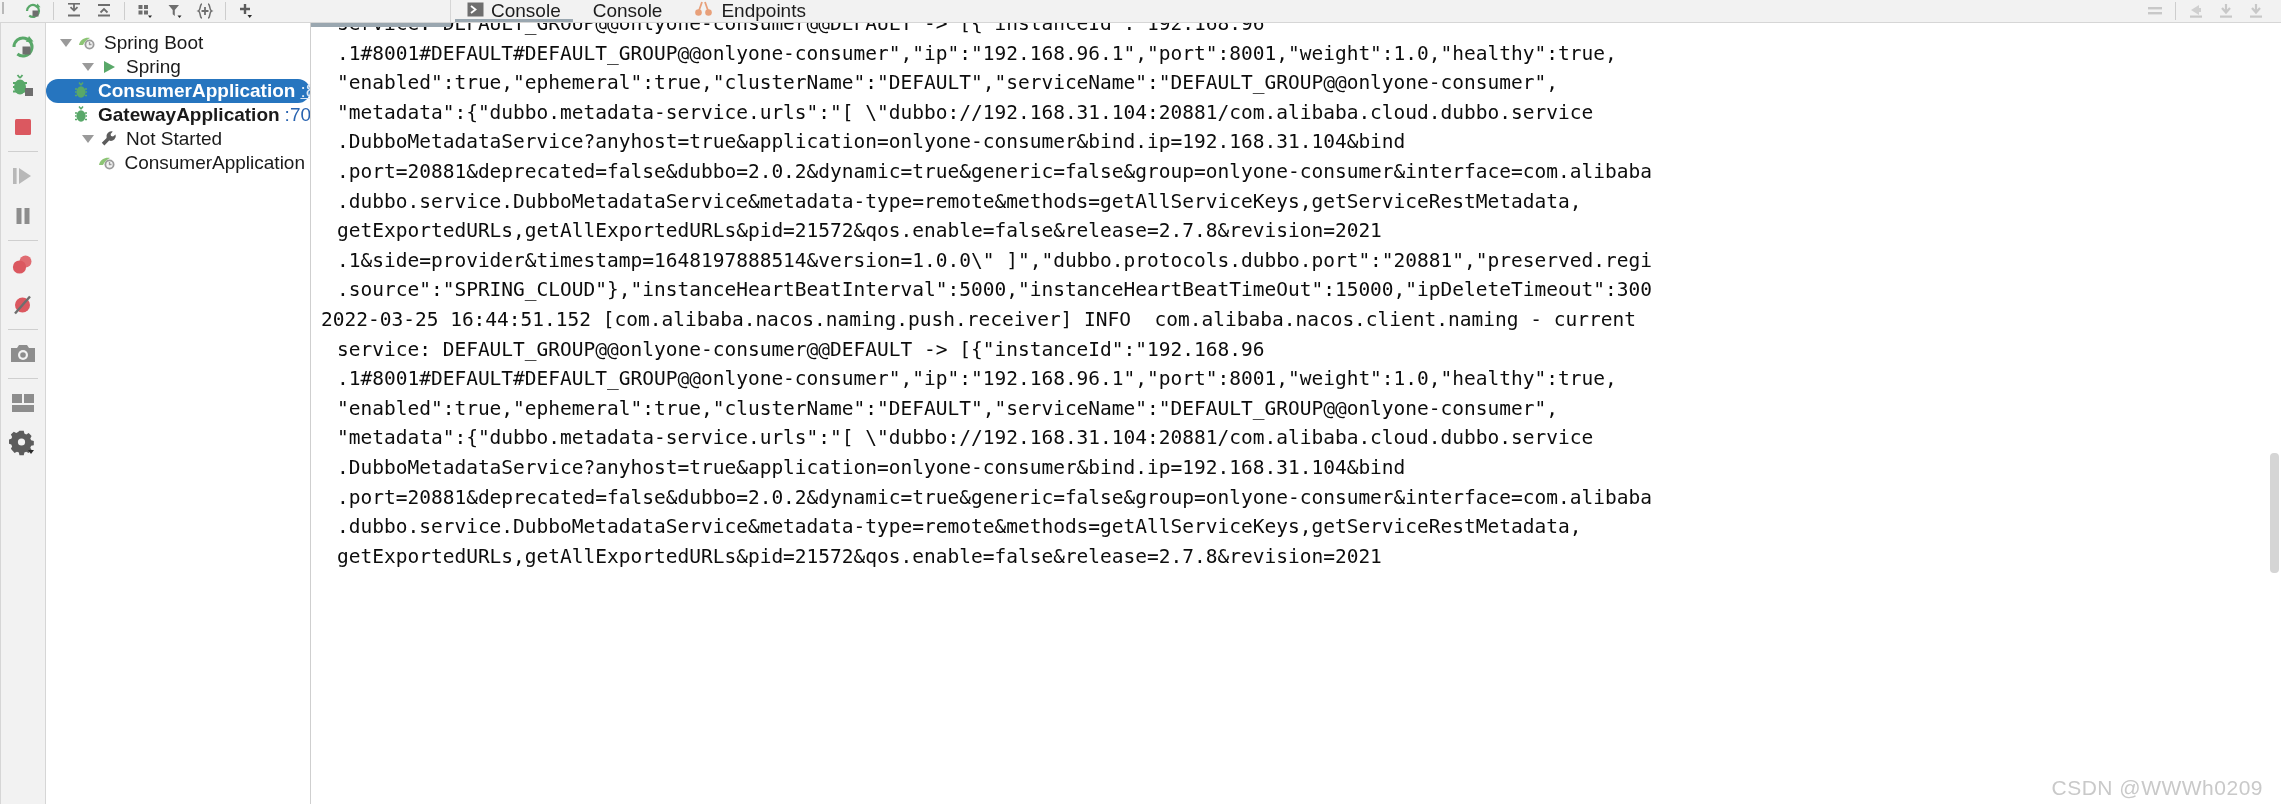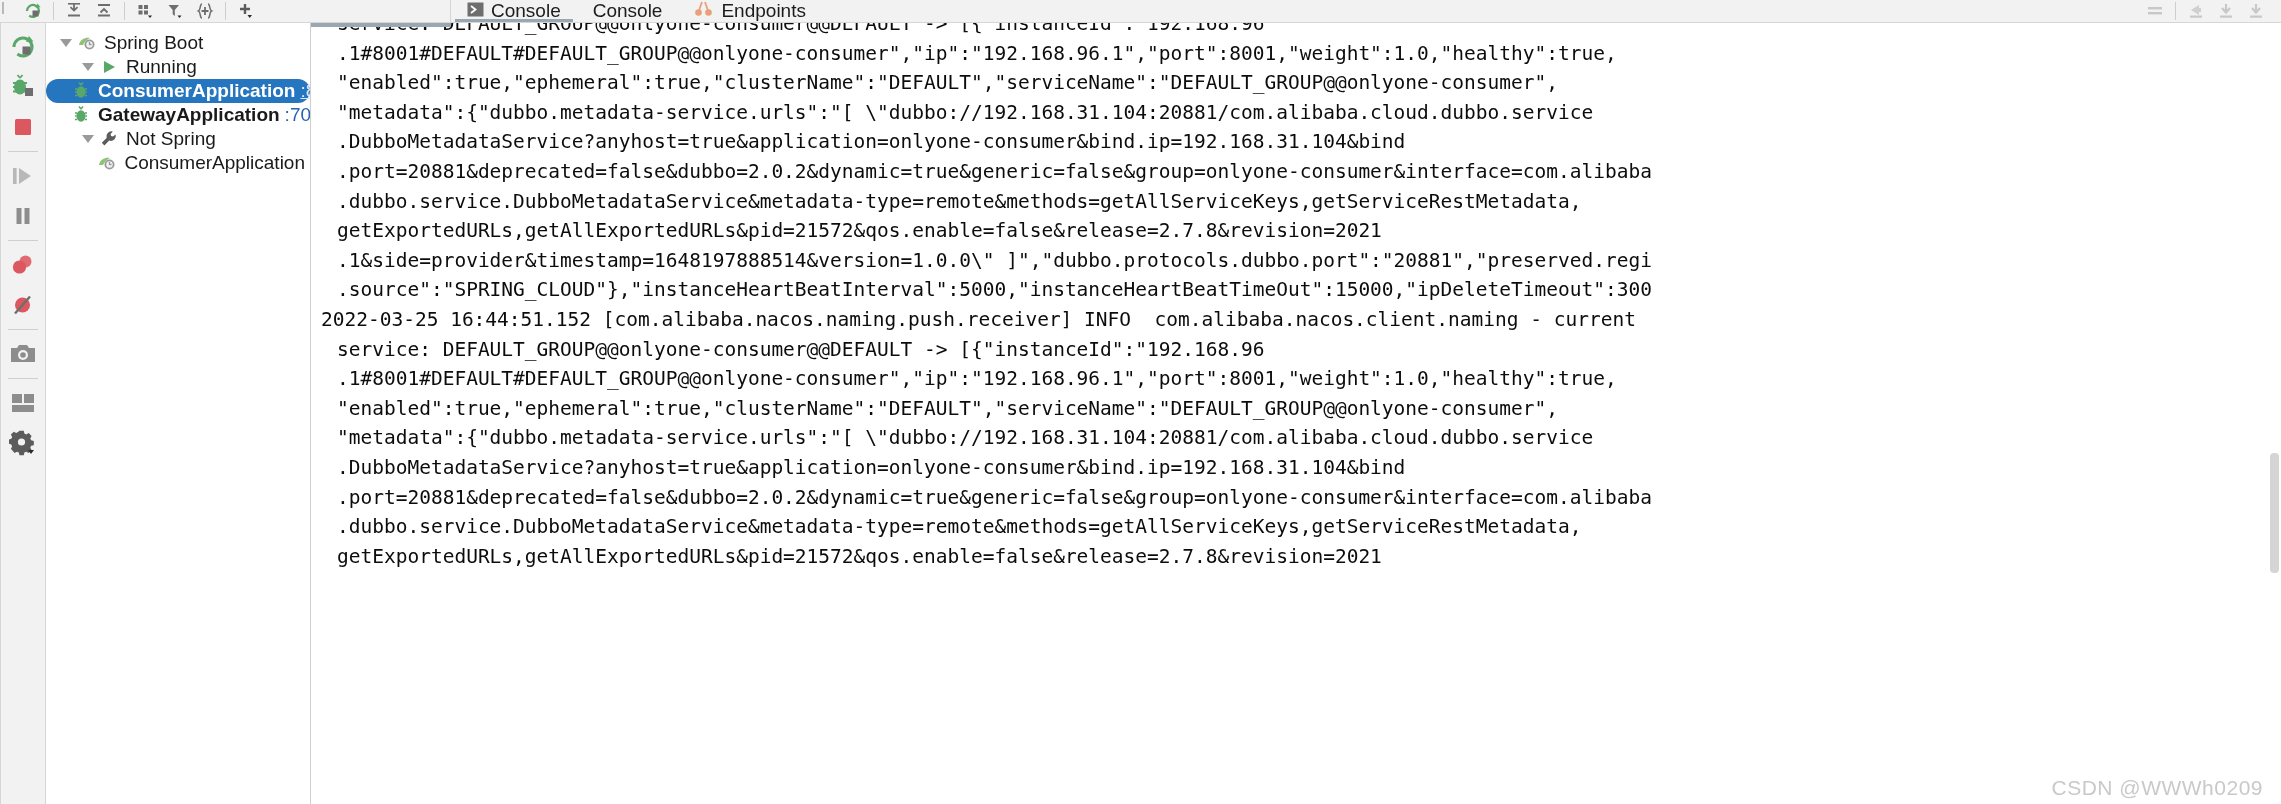--- a/index.html
+++ b/index.html
@@ -453,21 +453,21 @@
       <div class="tree-row">
         <span class="indent" style="width:28px"></span>
         <span class="twisty">
             <span class="tri"></span>
           </span>
         <span class="node-icon">
           <svg width="18" height="18" viewBox="0 0 18 18">
             <path d="M4 3 L15 9 L4 15 Z" fill="#59a869"></path>
           </svg>
         </span>
-        <span class="node-label">Running</span>
+        <span class="node-label">Spring</span>
       </div>
 
       <div class="tree-row selected bold">
         <span class="indent" style="width:50px"></span>
         <span class="twisty empty"></span>
         <span class="node-icon">
           <svg width="18" height="18" viewBox="0 0 18 18">
             <ellipse cx="9" cy="10" rx="4.6" ry="5.8" fill="#59a869"></ellipse>
             <path d="M9 3 L7 0.6 M9 3 L11 0.6" stroke="#59a869" stroke-width="1.5"></path>
             <path d="M3 7 H5 M3 10 H4.5 M3 13.5 H5 M13 7 H15 M13.5 10 H15 M13 13.5 H15" stroke="#59a869" stroke-width="1.5"></path>
@@ -494,21 +494,21 @@
       <div class="tree-row">
         <span class="indent" style="width:28px"></span>
         <span class="twisty">
             <span class="tri"></span>
           </span>
         <span class="node-icon">
           <svg width="18" height="18" viewBox="0 0 18 18">
             <path d="M12.8 1.6 a5 5 0 0 0-6.2 6.4 L1.8 12.8 l2.6 2.6 4.8-4.8 a5 5 0 0 0 6.4-6.2 L13 6.4 11 6 10.6 4 Z" fill="#5c5c5c"></path>
           </svg>
         </span>
-        <span class="node-label">Not Spring</span>
+        <span class="node-label">Not Started</span>
       </div>
 
       <div class="tree-row">
         <span class="indent" style="width:50px"></span>
         <span class="twisty empty"></span>
         <span class="node-icon">
           <svg width="20" height="18" viewBox="0 0 20 18">
             <path d="M2 11 C3 5 9 3 13 4 C10 5.5 7.5 8 6 11 Z" fill="#8cc474"></path>
             <circle cx="12.5" cy="10.5" r="5" fill="#9a9a9a"></circle>
             <circle cx="12.5" cy="10.5" r="3.2" fill="#f3f3f3"></circle>

